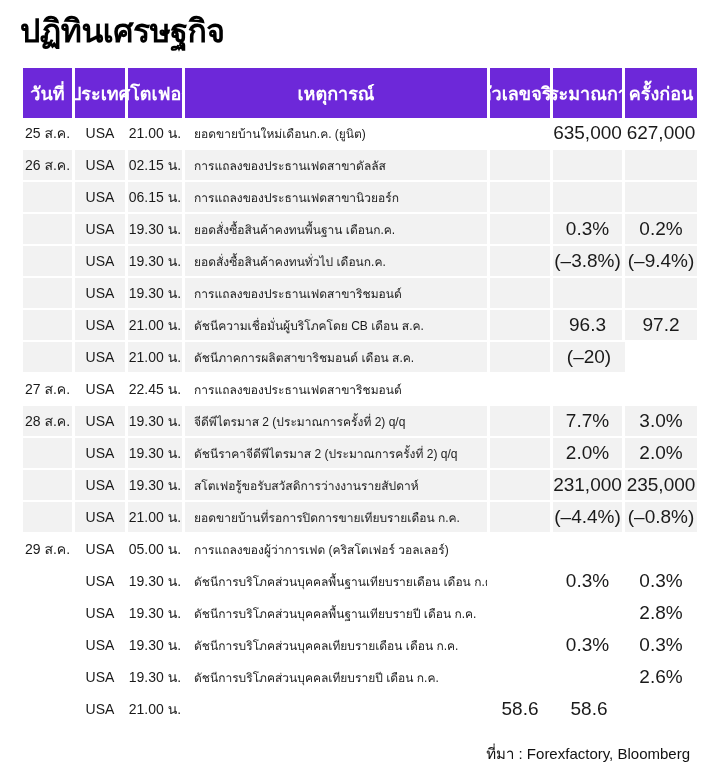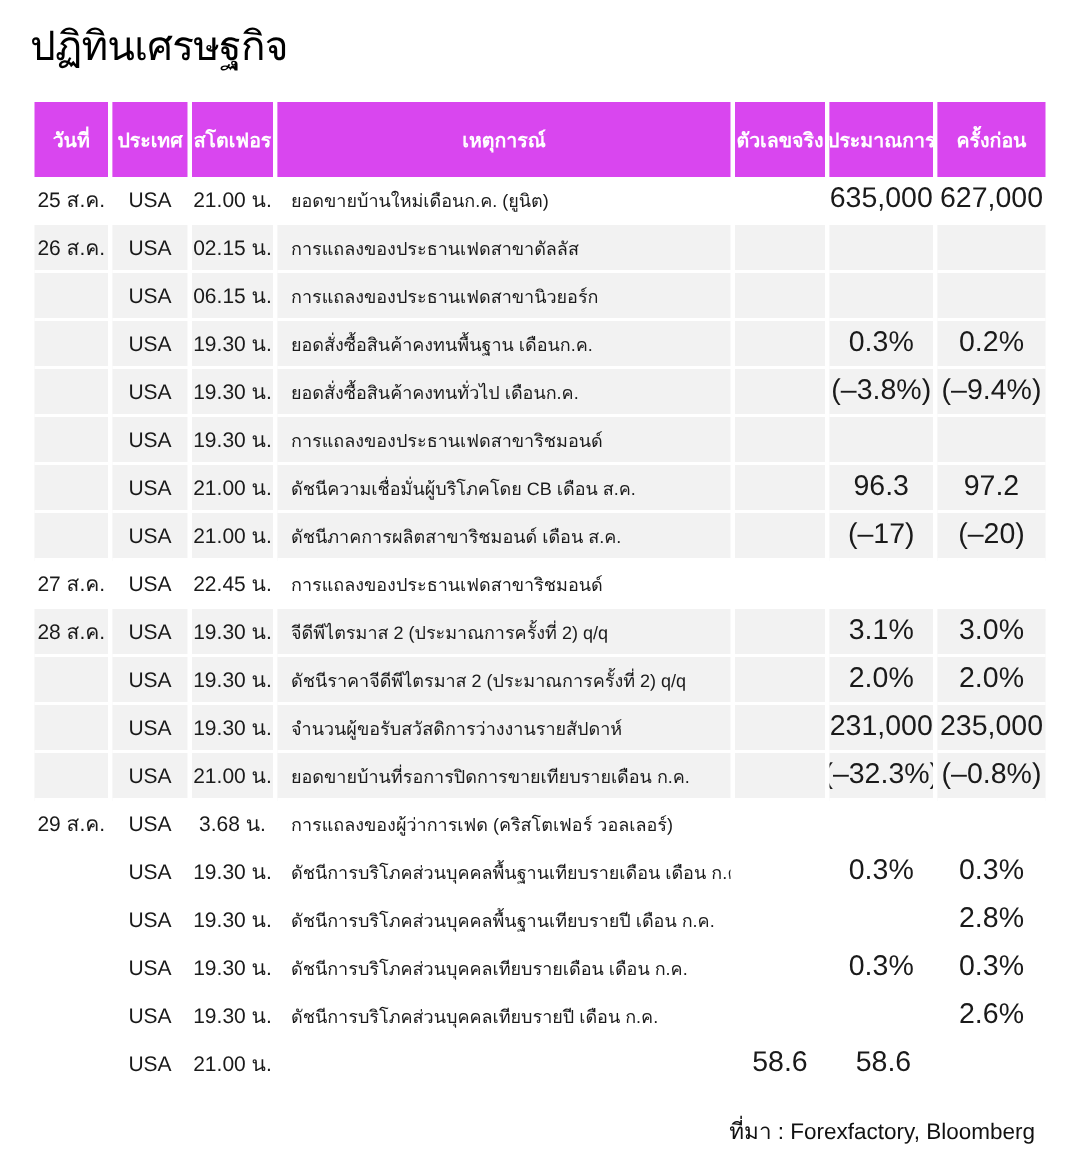--- a/index.html
+++ b/index.html
@@ -6,41 +6,41 @@
   html, body {
     width: 713px; height: 779px;
     background: #ffffff;
     font-family: "Liberation Sans", sans-serif;
     color: #1a1a1a;
     overflow: hidden;
   }
   .page { padding-top: 12px; }
   .title {
     margin-left: 20px;
-    font-size: 27px;
-    font-weight: normal;
+    font-size: 32px;
+    font-weight: bold;
     color: #000000;
     line-height: 38px;
     letter-spacing: -0.5px;
   }
   .calendar-table {
     margin-left: 23px;
     margin-top: 18px;
     width: 674px;
   }
   .header-row, .row {
     display: grid;
     grid-template-columns: 52px 53px 57px 305px 63px 72px 72px;
   }
   .header-row { height: 50px; }
   .header-cell {
-    background: #d946ef;
+    background: #6d28d9;
     color: #ffffff;
     font-weight: bold;
-    font-size: 13px;
+    font-size: 18px;
     display: flex;
     align-items: center;
     justify-content: center;
     border-right: 3px solid #ffffff;
     overflow: hidden;
     white-space: nowrap;
   }
   .header-cell:last-child { border-right: none; }
   .row { height: 32px; }
   .cell {
@@ -151,72 +151,71 @@
           <div class="cell col-actual"></div>
           <div class="cell col-forecast">96.3</div>
           <div class="cell col-previous">97.2</div>
         </div>
         <div class="row shaded">
           <div class="cell col-date"></div>
           <div class="cell col-country">USA</div>
           <div class="cell col-time">21.00 น.</div>
           <div class="cell col-event">ดัชนีภาคการผลิตสาขาริชมอนด์ เดือน ส.ค.</div>
           <div class="cell col-actual"></div>
-          <div class="cell col-forecast">(–17)</div>
           <div class="cell col-previous">(–20)</div>
         </div>
         <div class="row">
           <div class="cell col-date">27 ส.ค.</div>
           <div class="cell col-country">USA</div>
           <div class="cell col-time">22.45 น.</div>
           <div class="cell col-event">การแถลงของประธานเฟดสาขาริชมอนด์</div>
           <div class="cell col-actual"></div>
           <div class="cell col-forecast"></div>
           <div class="cell col-previous"></div>
         </div>
         <div class="row shaded">
           <div class="cell col-date">28 ส.ค.</div>
           <div class="cell col-country">USA</div>
           <div class="cell col-time">19.30 น.</div>
           <div class="cell col-event">จีดีพีไตรมาส 2 (ประมาณการครั้งที่ 2) q/q</div>
           <div class="cell col-actual"></div>
-          <div class="cell col-forecast">3.1%</div>
+          <div class="cell col-forecast">7.7%</div>
           <div class="cell col-previous">3.0%</div>
         </div>
         <div class="row shaded">
           <div class="cell col-date"></div>
           <div class="cell col-country">USA</div>
           <div class="cell col-time">19.30 น.</div>
           <div class="cell col-event">ดัชนีราคาจีดีพีไตรมาส 2 (ประมาณการครั้งที่ 2) q/q</div>
           <div class="cell col-actual"></div>
           <div class="cell col-forecast">2.0%</div>
           <div class="cell col-previous">2.0%</div>
         </div>
         <div class="row shaded">
           <div class="cell col-date"></div>
           <div class="cell col-country">USA</div>
           <div class="cell col-time">19.30 น.</div>
-          <div class="cell col-event">จำนวนผู้ขอรับสวัสดิการว่างงานรายสัปดาห์</div>
+          <div class="cell col-event">สโตเฟอรู้ขอรับสวัสดิการว่างงานรายสัปดาห์</div>
           <div class="cell col-actual"></div>
           <div class="cell col-forecast">231,000</div>
           <div class="cell col-previous">235,000</div>
         </div>
         <div class="row shaded">
           <div class="cell col-date"></div>
           <div class="cell col-country">USA</div>
           <div class="cell col-time">21.00 น.</div>
           <div class="cell col-event">ยอดขายบ้านที่รอการปิดการขายเทียบรายเดือน ก.ค.</div>
           <div class="cell col-actual"></div>
-          <div class="cell col-forecast">(–32.3%)</div>
+          <div class="cell col-forecast">(–4.4%)</div>
           <div class="cell col-previous">(–0.8%)</div>
         </div>
         <div class="row">
           <div class="cell col-date">29 ส.ค.</div>
           <div class="cell col-country">USA</div>
-          <div class="cell col-time">3.68 น.</div>
+          <div class="cell col-time">05.00 น.</div>
           <div class="cell col-event">การแถลงของผู้ว่าการเฟด (คริสโตเฟอร์ วอลเลอร์)</div>
           <div class="cell col-actual"></div>
           <div class="cell col-forecast"></div>
           <div class="cell col-previous"></div>
         </div>
         <div class="row">
           <div class="cell col-date"></div>
           <div class="cell col-country">USA</div>
           <div class="cell col-time">19.30 น.</div>
           <div class="cell col-event">ดัชนีการบริโภคส่วนบุคคลพื้นฐานเทียบรายเดือน เดือน ก.ค.</div>

